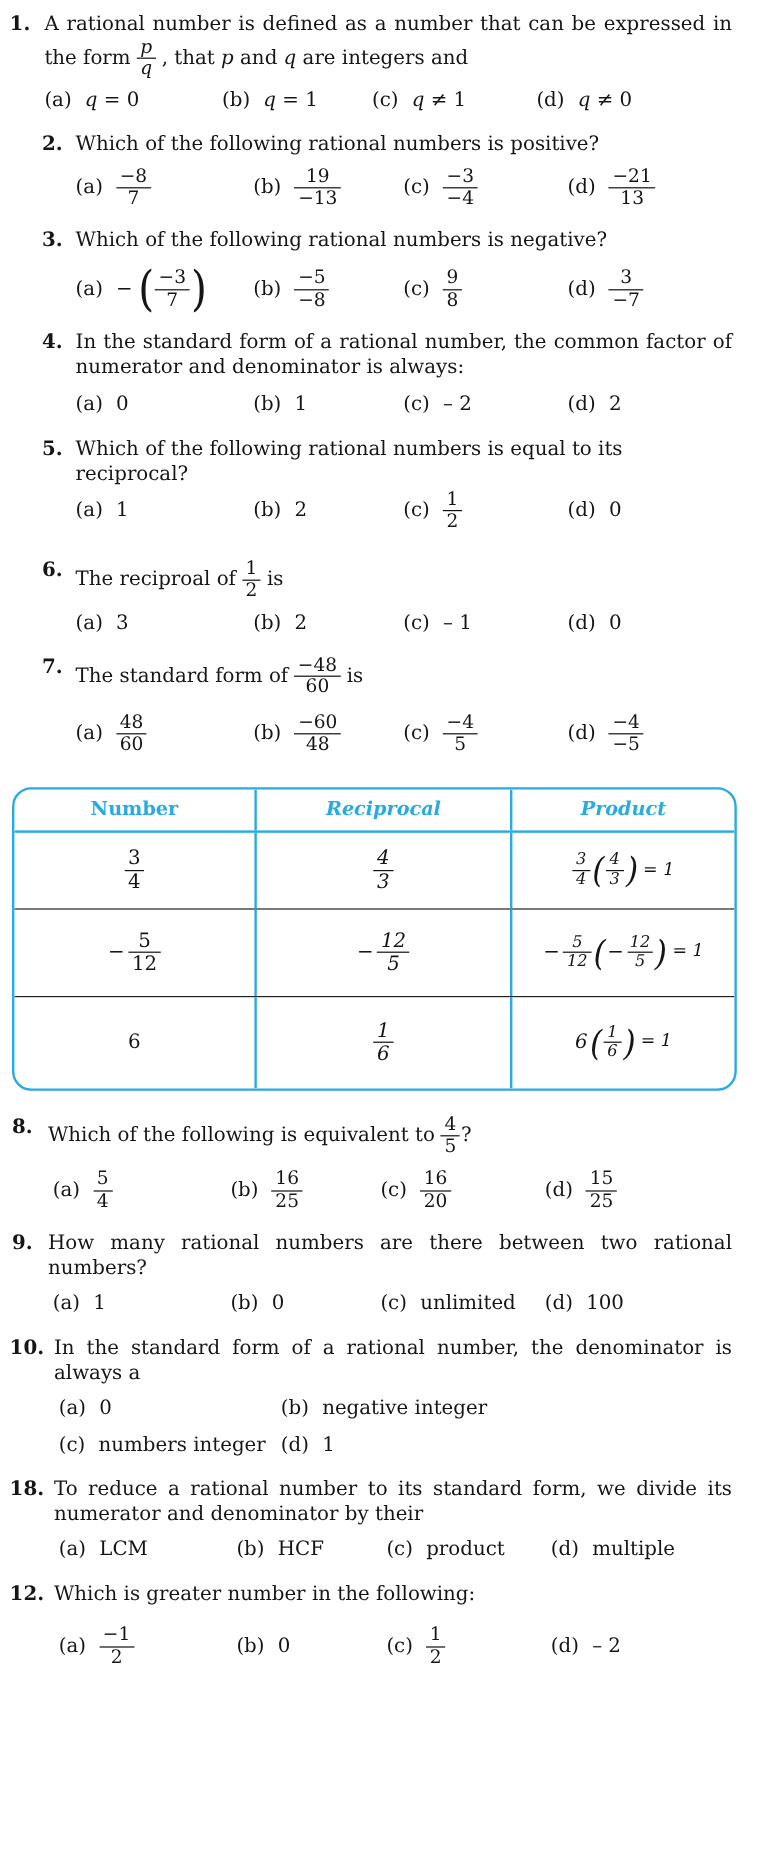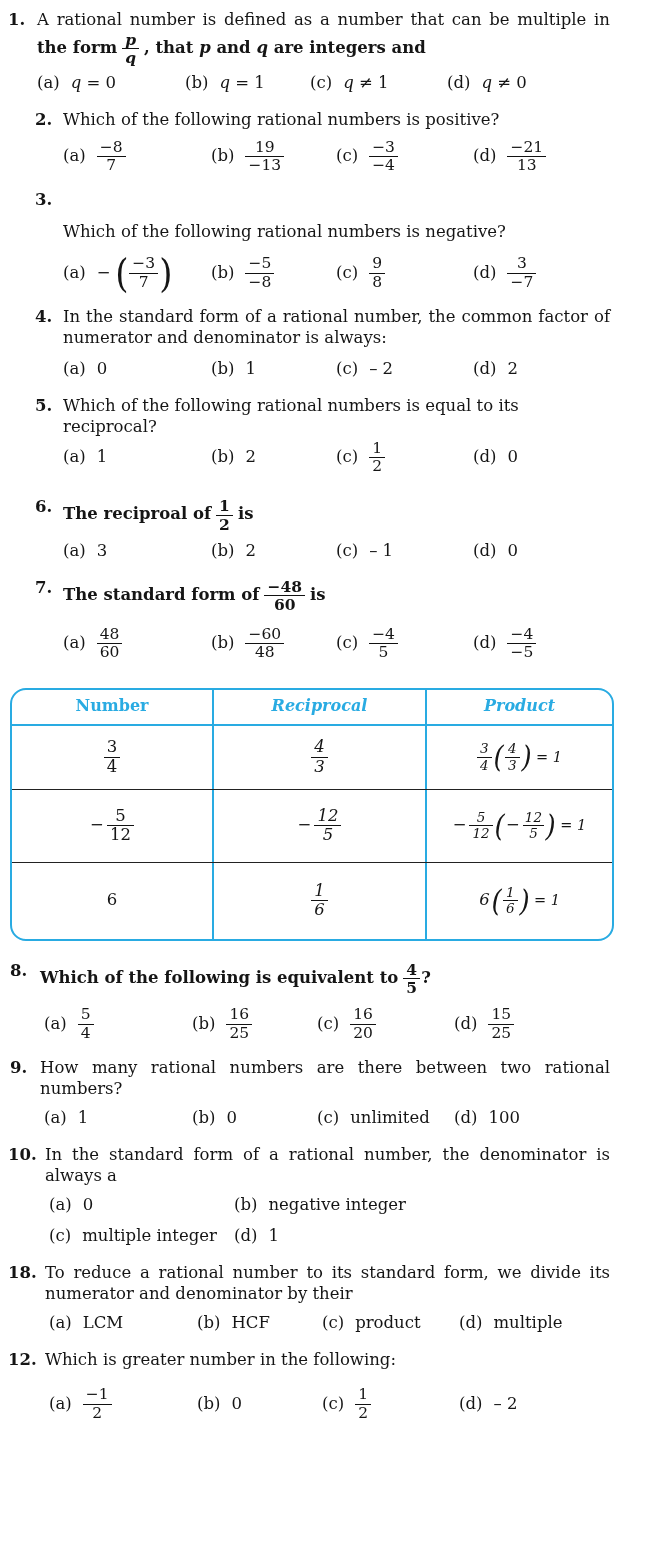--- a/index.html
+++ b/index.html
@@ -11,42 +11,42 @@
   .qn{font-weight:bold;flex:0 0 auto;}
   .qb{flex:1 1 auto;min-width:0;}
 
   .g1{margin:0 0 16px 0}   .g1 .qn{width:29px}
   .g2{margin:0 0 16px 27px}.g2 .qn{width:28px}
   .g3{margin:0 0 16px 2px} .g3 .qn{width:30px}
   .g4{margin:0 0 16px 0}   .g4 .qn{width:37px}
 
   .jline{display:block;text-align:justify;text-align-last:justify;}
   .qh{margin-bottom:8px;}
-  .qh2{margin-bottom:12px;margin-top:32px;}
+  .qh2{margin-bottom:12px;}
 
   .opts{display:flex;align-items:center;}
   .opt{display:flex;align-items:center;flex:0 0 auto;}
   .o1{width:148px}.o2{width:125px}.o3{width:137px}.o4{flex:1 1 auto}
   .lab{margin-right:11px;white-space:nowrap;}
   .oval{white-space:nowrap;}
   .pad4{padding-left:4px;}
   .mt8{margin-top:8px;} .mt10{margin-top:10px;}
 
   .optsA{display:grid;grid-template-columns:185px auto;row-gap:10px;margin-top:8px;}
 
   .frac{display:inline-block;text-align:center;vertical-align:middle;line-height:1.12;font-size:15.5px;margin:0 5px;}
   .frac .fn{display:block;border-bottom:1.5px solid #111;padding:0 3px;}
   .frac .fd{display:block;padding:0 3px;}
   .frit .fn,.frit .fd{font-style:italic;}
   .optfrac{margin:0;}
   .mi{vertical-align:middle;margin-right:3px;}
   .bp{font-size:40px;font-weight:normal;vertical-align:middle;line-height:0;display:inline-block;transform:scaleX(.85);}
   .bp2{font-size:29px;font-weight:normal;vertical-align:middle;line-height:0;display:inline-block;margin:0 1px;transform:scaleX(.9);}
 
-  .fracrow{margin-bottom:6px;font-weight:bold;}
+  .fracrow{margin-bottom:6px;}
 
   
   .rtable{width:600px;margin:26px 0 20px 2px;border:2.5px solid var(--accent);border-radius:16px;overflow:hidden;background:#fff;}
   .trow{display:grid;grid-template-columns:200px 213px 1fr;}
   .tc{display:flex;align-items:center;justify-content:center;min-width:0;}
   .tc+.tc{border-left:2px solid var(--accent);font-style:italic;}
   .thead{border-bottom:2px solid var(--accent);}
   .thead .tc{height:34px;color:var(--accent);font-weight:bold;font-size:16px;}
   .r+.r{border-top:1.5px solid #222;}
   .r1{height:63px}.r2{height:72px}.r3{height:76px}
@@ -57,21 +57,21 @@
   .pcell{white-space:nowrap;}
 </style>
 </head>
 <body>
 
 <div class="page">
 
   <div class="q g1">
     <span class="qn">1.</span>
     <div class="qb">
-      <span class="jline">A rational number is  defined as a number that can be multiple in</span>
+      <span class="jline">A rational number is  defined as a number that can be expressed in</span>
       <div class="fracrow">
         <span>the form</span><span class="frac frit"><span class="fn">p</span><span class="fd">q</span></span><span>, that </span><i>p</i><span> and  </span><i>q</i><span> are integers and</span>
       </div>
       <div class="opts">
         <div class="opt o1">
             <span class="lab">(a)</span>
             <span class="oval"><i>q</i><span> = 0</span></span>
           </div>
         <div class="opt o2">
             <span class="lab">(b)</span>
@@ -447,21 +447,21 @@
         <div class="opt">
             <span class="lab">(a)</span>
             <span class="oval">0</span>
           </div>
         <div class="opt">
             <span class="lab">(b)</span>
             <span class="oval">negative integer</span>
           </div>
         <div class="opt">
             <span class="lab">(c)</span>
-            <span class="oval">multiple integer</span>
+            <span class="oval">numbers integer</span>
           </div>
         <div class="opt">
             <span class="lab">(d)</span>
             <span class="oval">1</span>
           </div>
       </div>
     </div>
   </div>
 
   <div class="q g4">

